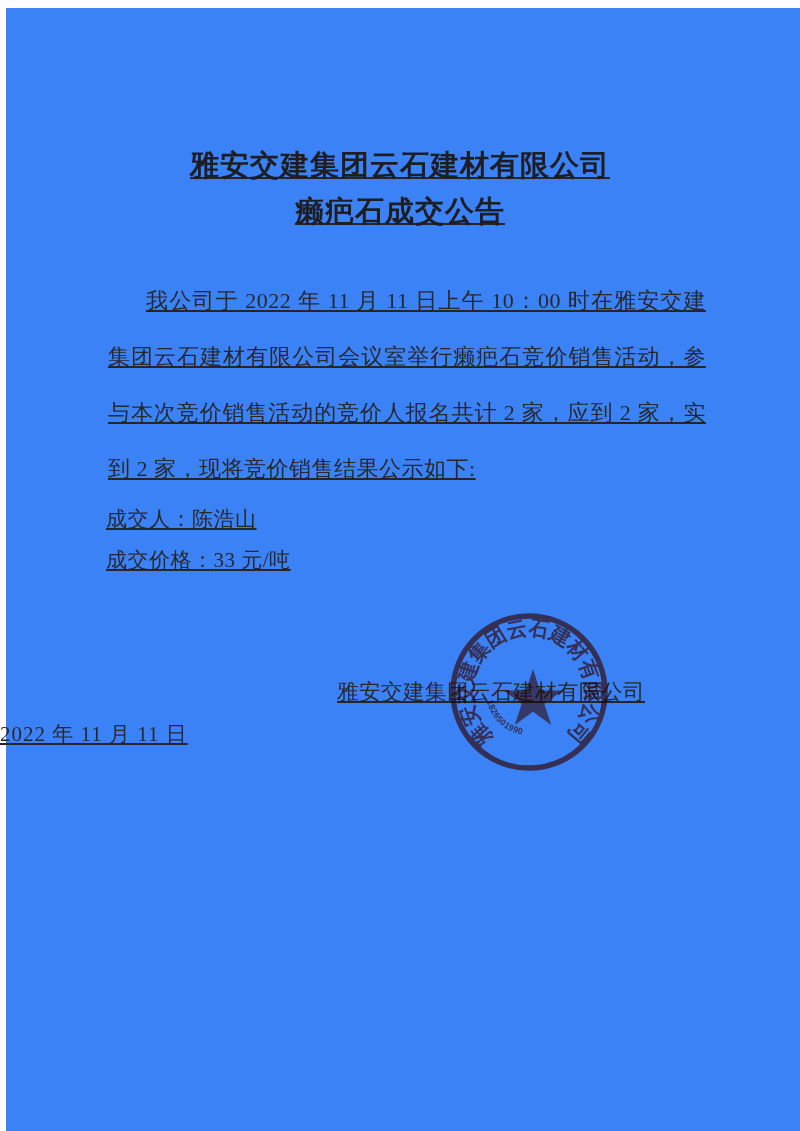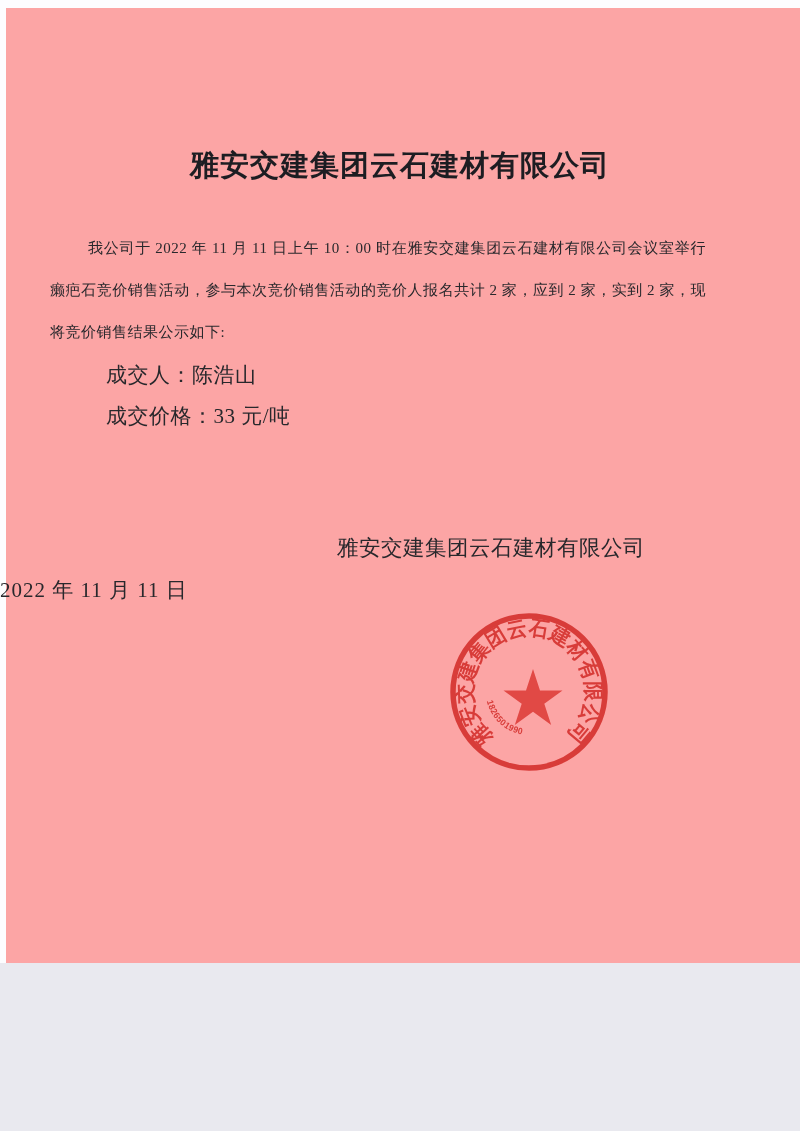--- a/index.html
+++ b/index.html
@@ -3,46 +3,47 @@
 <meta charset="utf-8">
 <style>
   html, body { margin: 0; padding: 0; }
   body {
     width: 800px; height: 1131px;
     background: #e9e9ef;
     font-family: "Liberation Serif", serif;
   }
   .page {
     position: relative;
-    width: 800px; height: 963px;
-    background: #fca5a5;
+    width: 800px; height: 1131px;
+    background: #3b82f6;
     overflow: hidden;
     color: #26262a;
+    text-decoration: underline;
   }
   .edge-top {
     position: absolute; left: 0; top: 0;
     width: 800px; height: 8px; background: #fdfdff;
   }
   .edge-left {
     position: absolute; left: 0; top: 0;
     width: 6px; height: 1131px; background: #fdfdff;
   }
   .content { position: relative; padding-top: 142px; }
   .title-block {
     text-align: center;
     font-size: 29px;
     font-weight: 700;
     line-height: 46px;
     letter-spacing: 1px;
     color: #1d1d22;
   }
   .paragraph {
-    margin: 39px 94px 0 50px;
-    font-size: 15px;
-    line-height: 42px;
+    margin: 39px 94px 0 108px;
+    font-size: 22px;
+    line-height: 56px;
     letter-spacing: 0.5px;
     text-align: justify;
     text-indent: 38px;
     color: #28282c;
   }
   .details {
     margin: 2px 90px 0 106px;
     font-size: 21px;
     line-height: 41px;
     letter-spacing: 0.5px;
@@ -90,20 +91,21 @@
 <body>
 
 <div class="page">
   <div class="edge-top"></div>
   <div class="edge-left"></div>
 
   <div class="content">
 
     <div class="title-block">
       <div>雅安交建集团云石建材有限公司</div>
+      <div>癞疤石成交公告</div>
     </div>
 
     <div class="paragraph">我公司于 2022 年 11 月 11 日上午 10：00 时在雅安交建集团云石建材有限公司会议室举行癞疤石竞价销售活动，参与本次竞价销售活动的竞价人报名共计 2 家，应到 2 家，实到 2 家，现将竞价销售结果公示如下:</div>
 
     <div class="details">
       <div class="detail-row"><span>成交人：</span><span>陈浩山</span></div>
       <div class="detail-row"><span>成交价格：</span><span>33 元/吨</span></div>
     </div>
 
     <div class="signature">

